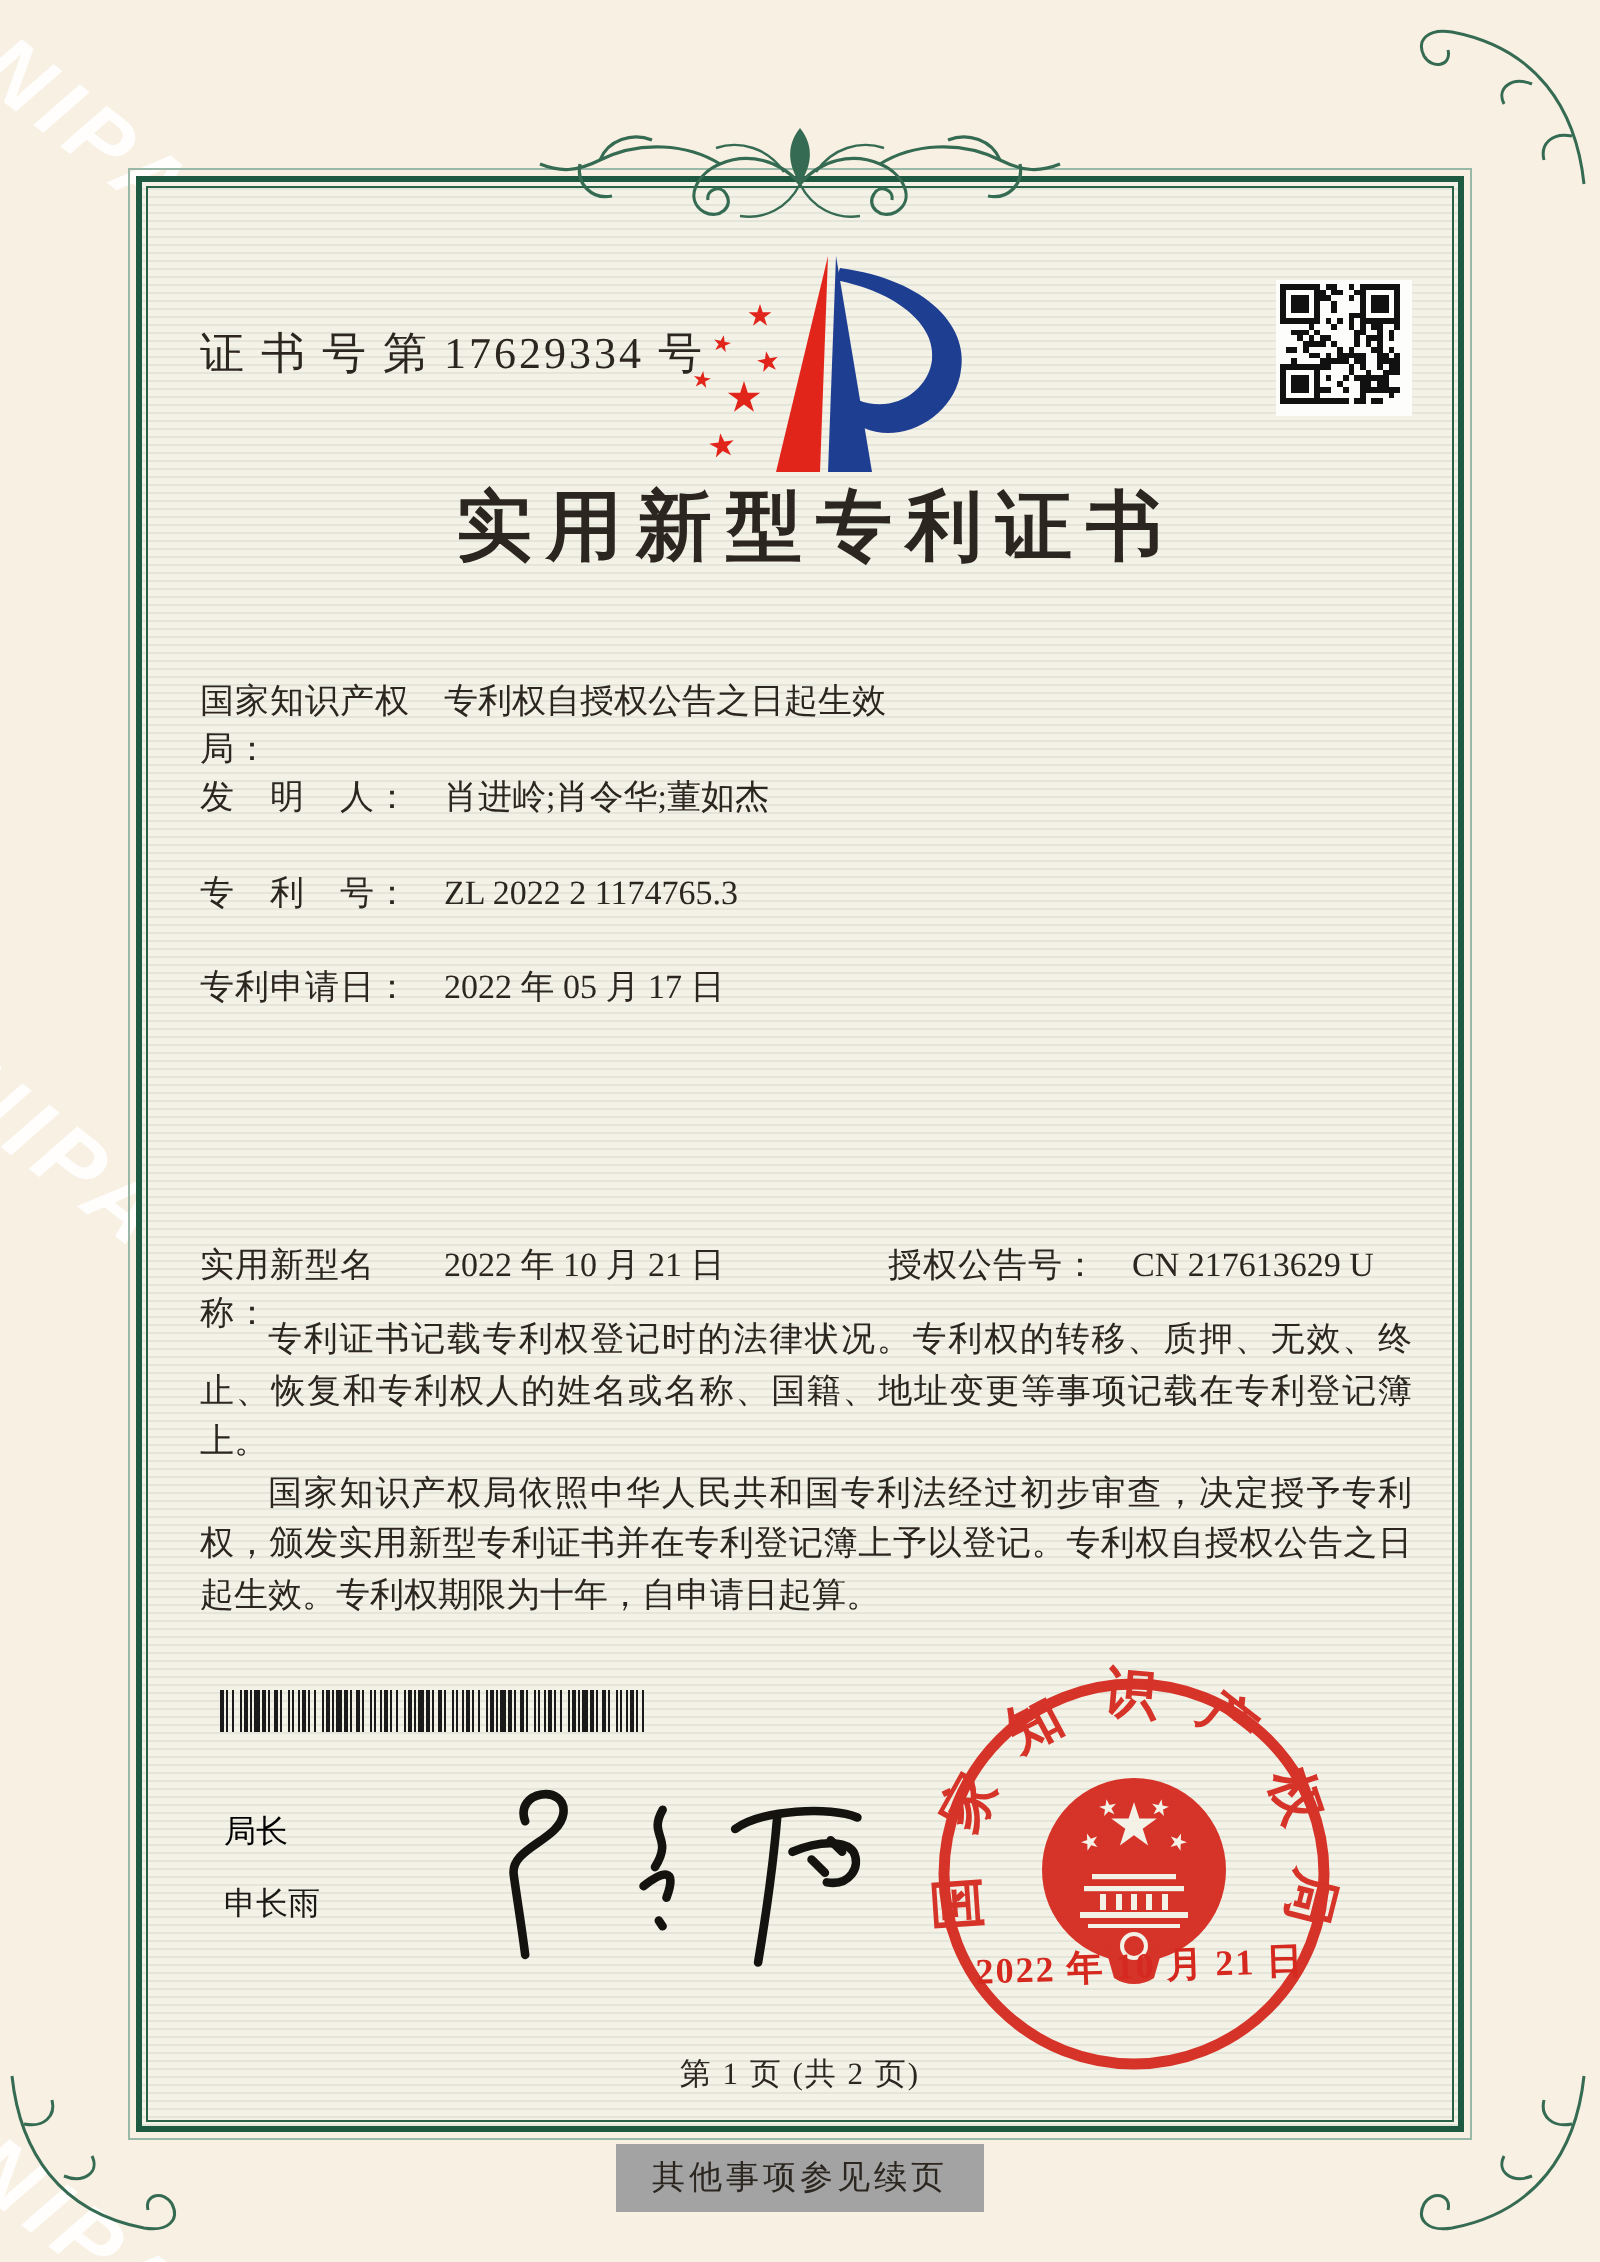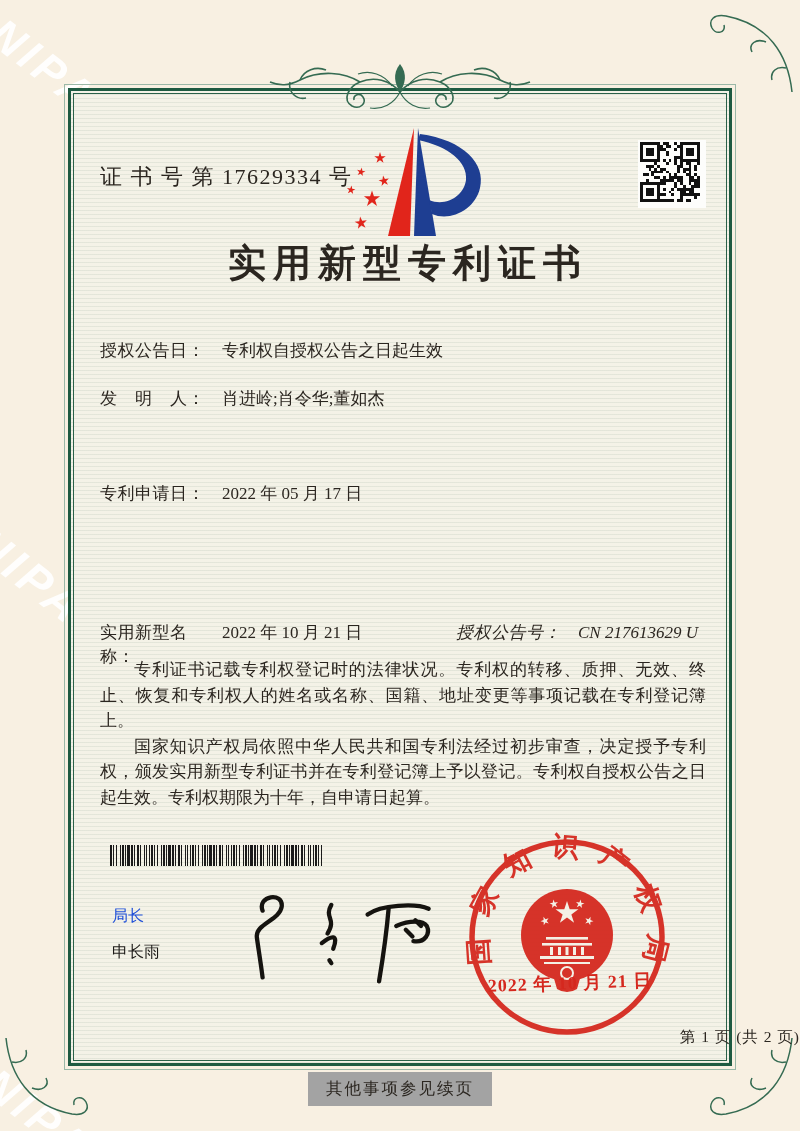--- a/index.html
+++ b/index.html
@@ -24,34 +24,34 @@
   .abs{position:absolute;}
   .cert-no{left:100px; top:128px; font-size:22px; letter-spacing:1.5px;margin-top:34px;}
   .title{
     left:0; right:0; top:238px; text-align:center;
     font-size:38px; font-weight:bold; letter-spacing:7px;padding-left:16px;
   }
   .field{left:100px; width:610px; font-size:17px; line-height:24px;}
   .flabel{display:inline-block; width:122px; vertical-align:top; letter-spacing:0.5px;}
   .fvalue{display:inline-block; vertical-align:top;}
   .fvalue.addr{width:442px;}
-  .pair2{position:absolute; left:356px; top:0;font-style:italic;}
+  .pair2{position:absolute; left:344px; top:0;}
   .paragraphs{left:100px; top:657px; width:606px; font-size:17px; line-height:25.5px; text-align:justify;}
   .paragraphs p{margin:0; text-indent:2em;}
   .barcode-box{left:110px; top:845px; width:214px; height:21px;}
-  .sig-title{left:112px; top:906px; font-size:16px; font-family:"Liberation Sans",sans-serif; color:#1d4ed8;}
+  .sig-title{left:112px; top:906px; font-size:16px; font-family:"Liberation Sans",sans-serif; color:#000000;}
   .sig-name{left:112px; top:942px; font-size:16px; font-family:"Liberation Sans",sans-serif; color:#1c1a17;}
   .signature{left:228px; top:882px;}
   .seal{left:462px; top:832px; width:210px; height:210px; opacity:0.94;}
   .seal-date{
     left:470px; top:971px; width:200px; text-align:center;
     font-size:18px; font-weight:bold; color:#d5281e; letter-spacing:1px;
     transform:rotate(-2deg);
   }
-  .page-num{left:0; right:0; top:1027px; text-align:right; font-size:15.5px; letter-spacing:1px;}
+  .page-num{left:0; right:0; top:1027px; text-align:center; font-size:15.5px; letter-spacing:1px;}
   .note-box{
     left:400px; top:1072px; transform:translateX(-50%);
     background:#a3a3a3; padding:6px 18px; font-size:16.5px; letter-spacing:2px;
   }
   .wm{
     position:absolute; font-family:"Liberation Sans",sans-serif;
     font-weight:bold; font-style:italic; letter-spacing:5px;
     transform:rotate(38deg); transform-origin:left top; pointer-events:none;
   }
   .wm-white{color:rgba(255,255,255,0.92);}
@@ -347,24 +347,27 @@
         <rect x="11" y="20" width="1" height="1" fill="#111"></rect>
         <rect x="13" y="20" width="1" height="1" fill="#111"></rect>
         <rect x="14" y="20" width="1" height="1" fill="#111"></rect>
         <rect x="16" y="20" width="1" height="1" fill="#111"></rect>
         <rect x="17" y="20" width="1" height="1" fill="#111"></rect>
       </svg></div>
 
   <div class="abs title">实用新型专利证书</div>
 
   <div class="abs field" style="top:339px">
-    <span class="flabel">授权公告日：</span><span class="fvalue">专利权自授权公告之日起生效</span>
+    <span class="flabel">国家知识产权局：</span><span class="fvalue">专利权自授权公告之日起生效</span>
   </div>
   <div class="abs field" style="top:387px">
     <span class="flabel">发　明　人：</span><span class="fvalue">肖进岭;肖令华;董如杰</span>
+  </div>
+  <div class="abs field" style="top:435px">
+    <span class="flabel">专　利　号：</span><span class="fvalue">ZL 2022 2 1174765.3</span>
   </div>
   <div class="abs field" style="top:482px">
     <span class="flabel">专利申请日：</span><span class="fvalue">2022 年 05 月 17 日</span>
   </div>
   <div class="abs field" style="top:621px">
     <span class="flabel">实用新型名称：</span><span class="fvalue">2022 年 10 月 21 日</span>
     <span class="pair2">
       <span class="flabel">授权公告号：</span><span class="fvalue">CN 217613629 U</span>
     </span>
   </div>

